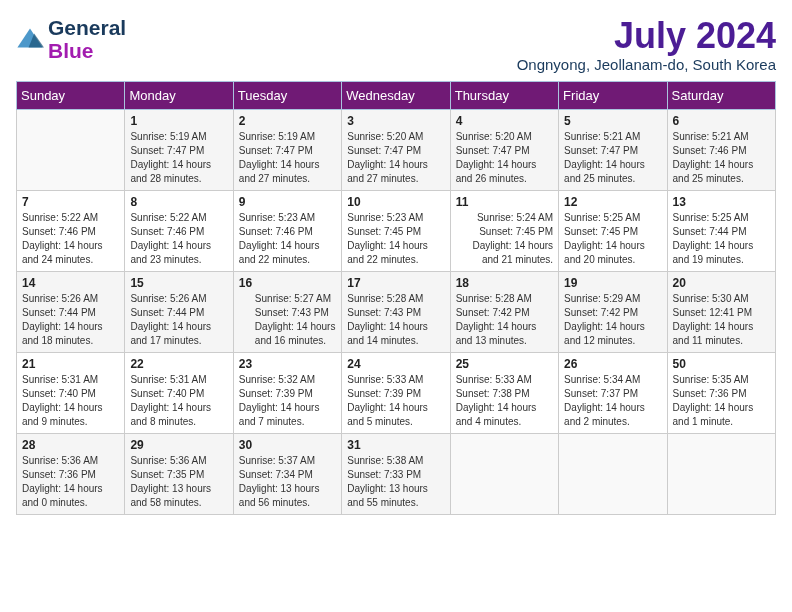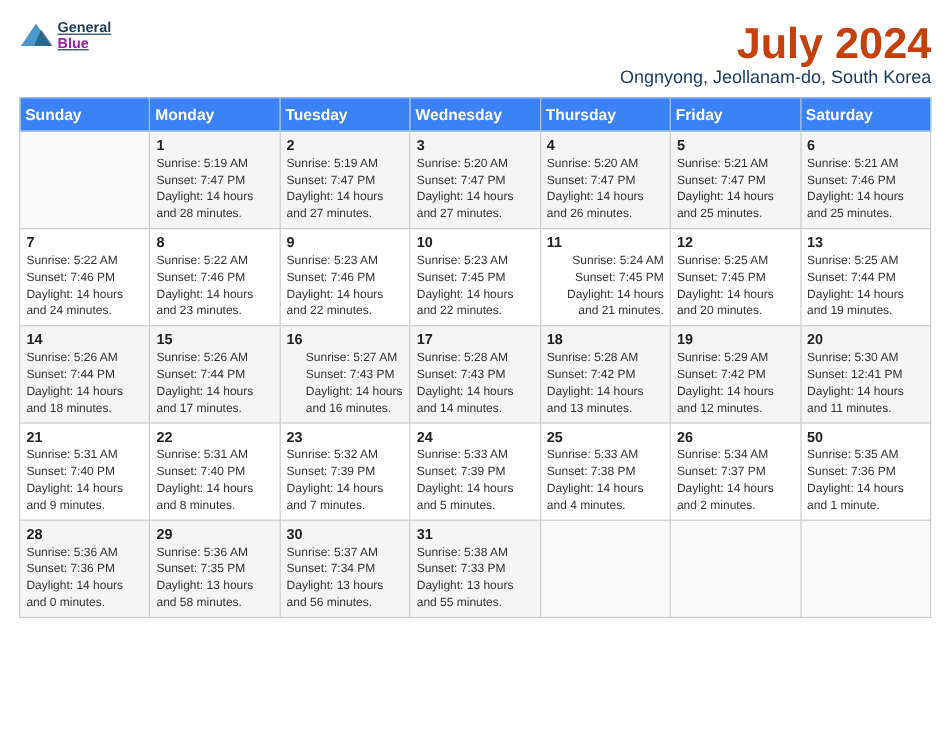--- a/index.html
+++ b/index.html
@@ -15,55 +15,54 @@
       justify-content: space-between;
       align-items: flex-start;
       margin-bottom: 8px;
     }
     .logo {
       display: flex;
       align-items: center;
       gap: 4px;
     }
     .logo-text {
-      font-size: 12px;
+      font-size: 21px;
       font-weight: bold;
       color: #1a3a5c;
       line-height: 1.1;
-      text-decoration: underline;
     }
     .logo-icon {
       width: 28px;
       height: 28px;
     }
     .title-block {
       text-align: right;
     }
     .month-year {
       font-size: 36px;
       font-weight: bold;
-      color: #c2410c;
+      color: #4c1d95;
       line-height: 1.1;
     }
     .location {
       font-size: 15px;
       color: #1a3a5c;
     }
     table {
       width: 100%;
       border-collapse: collapse;
       font-size: 11px;
     }
     thead tr th {
-      background: #3b82f6;
+      background: #701a75;
       color: #fff;
       padding: 6px 4px;
       text-align: left;
       font-size: 13px;
-      font-weight: bold;
+      font-weight: normal;
       border: 1px solid #aac4de;
     }
     tbody tr td {
       border: 1px solid #ccc;
       vertical-align: top;
       padding: 4px 5px;
       width: calc(100% / 7);
       height: 80px;
       background: #fff;
     }

